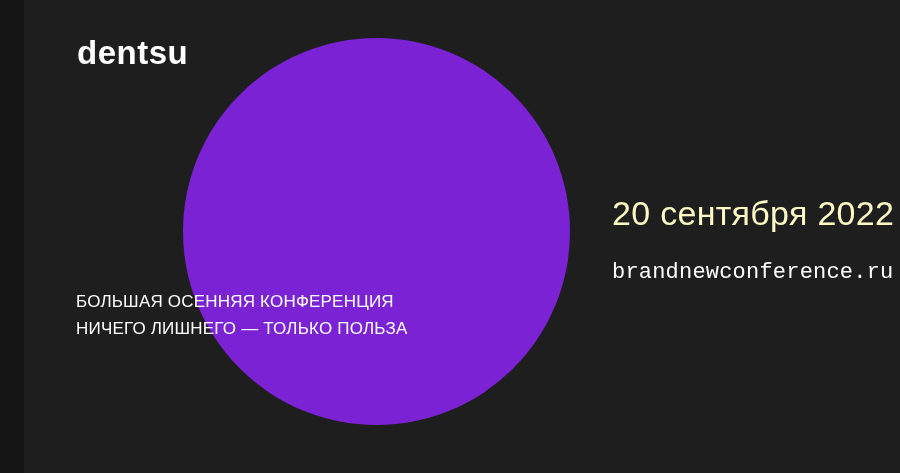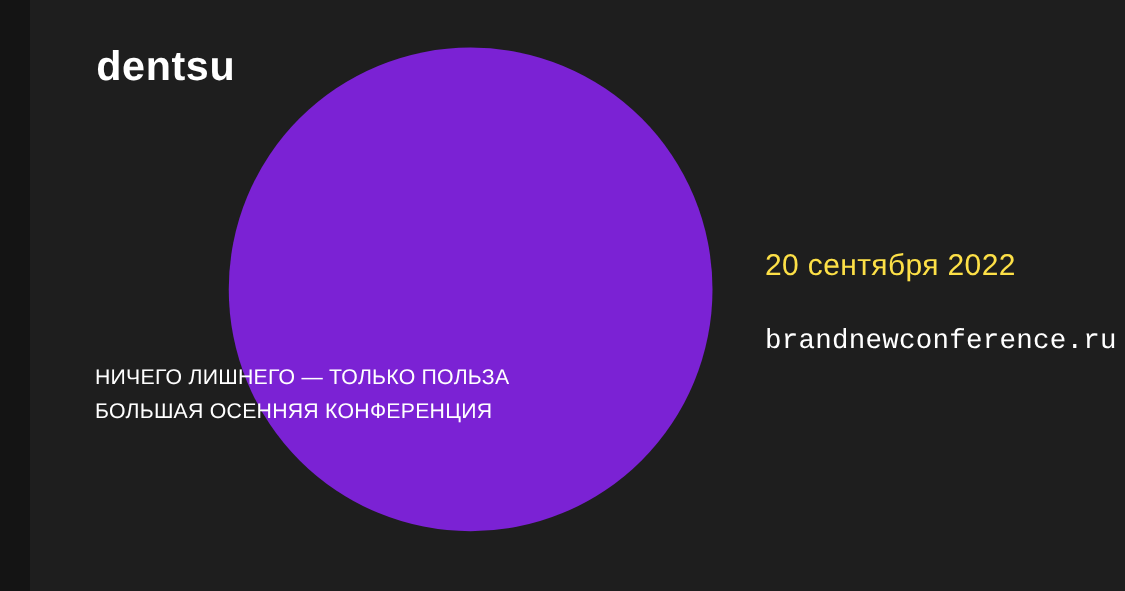--- a/index.html
+++ b/index.html
@@ -85,26 +85,26 @@
   
   .info {
     position: absolute;
     left: 588px;
     top: 196px;
     z-index: 3;
     color: #ffffff;
   }
 
   .info-date {
-    font-size: 24px;
+    font-size: 34px;
     font-weight: 300;
     line-height: 34px;
     letter-spacing: 0.3px;
     white-space: nowrap;
-    color: #fde047;
+    color: #fef9c3;
   }
 
   .info-url {
     margin-top: 30px;
     font-size: 22px;
     font-weight: 300;
     line-height: 26px;
     letter-spacing: 0.2px;
     white-space: nowrap;
     color: #ffffff;
@@ -119,22 +119,22 @@
 <div class="poster">
 
   <div class="circle"></div>
 
   <div class="logo">dentsu</div>
 
   <div class="headline">
   </div>
 
   <div class="subtitle">
+    <div class="subtitle-line">БОЛЬШАЯ ОСЕННЯЯ КОНФЕРЕНЦИЯ</div>
     <div class="subtitle-line">НИЧЕГО ЛИШНЕГО — ТОЛЬКО ПОЛЬЗА</div>
-    <div class="subtitle-line">БОЛЬШАЯ ОСЕННЯЯ КОНФЕРЕНЦИЯ</div>
   </div>
 
   <div class="info">
     <div class="info-date">20 сентября 2022</div>
     <a class="info-url" href="#">brandnewconference.ru</a>
   </div>
 
 </div>
 
 </body></html>

